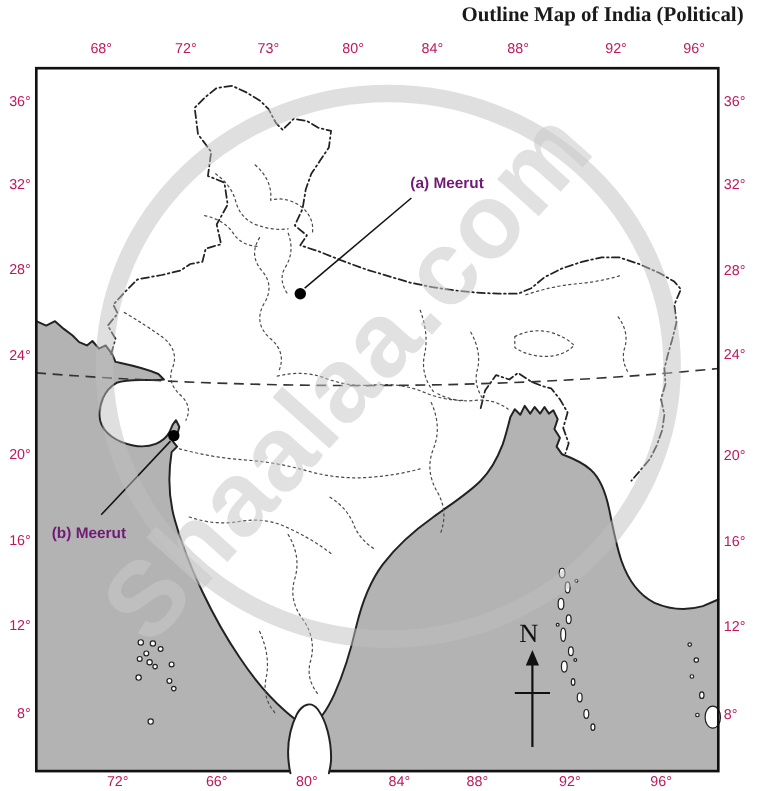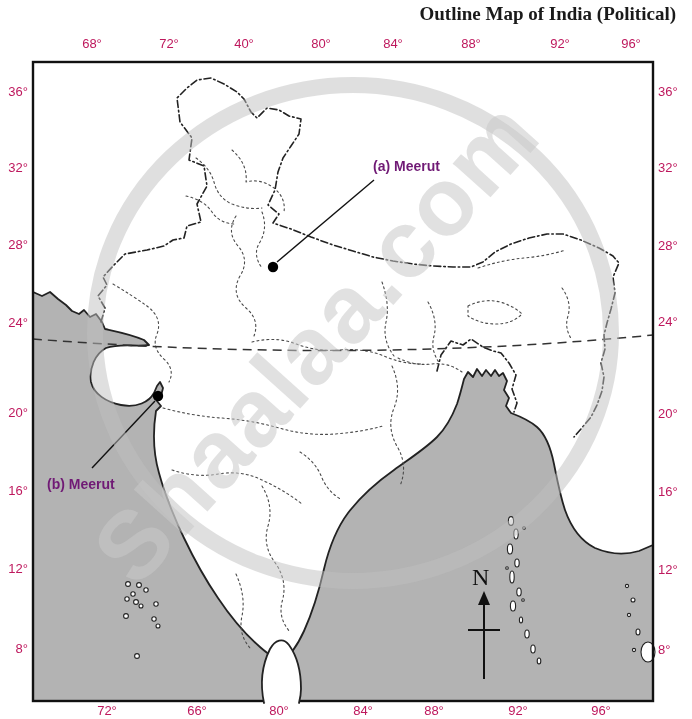--- a/index.html
+++ b/index.html
@@ -182,21 +182,21 @@
       <line x1="468" y1="630" x2="500" y2="630"></line>
     </g>
 
     <ellipse cx="353" cy="333" rx="258" ry="248" fill="none" stroke="#bfbfbf" stroke-opacity="0.5" stroke-width="16"></ellipse>
   </svg>
 
   <div class="map-title">Outline Map of India (Political)</div>
 
   <span class="axis h" style="left:92px;top:36px">68°</span>
   <span class="axis h" style="left:169px;top:36px">72°</span>
-  <span class="axis h" style="left:244px;top:36px">40°</span>
+  <span class="axis h" style="left:244px;top:36px">73°</span>
   <span class="axis h" style="left:321px;top:36px">80°</span>
   <span class="axis h" style="left:393px;top:36px">84°</span>
   <span class="axis h" style="left:471px;top:36px">88°</span>
   <span class="axis h" style="left:560px;top:36px">92°</span>
   <span class="axis h" style="left:631px;top:36px">96°</span>
 
   <span class="axis h" style="left:107px;top:703px">72°</span>
   <span class="axis h" style="left:197px;top:703px">66°</span>
   <span class="axis h" style="left:279px;top:703px">80°</span>
   <span class="axis h" style="left:363px;top:703px">84°</span>

